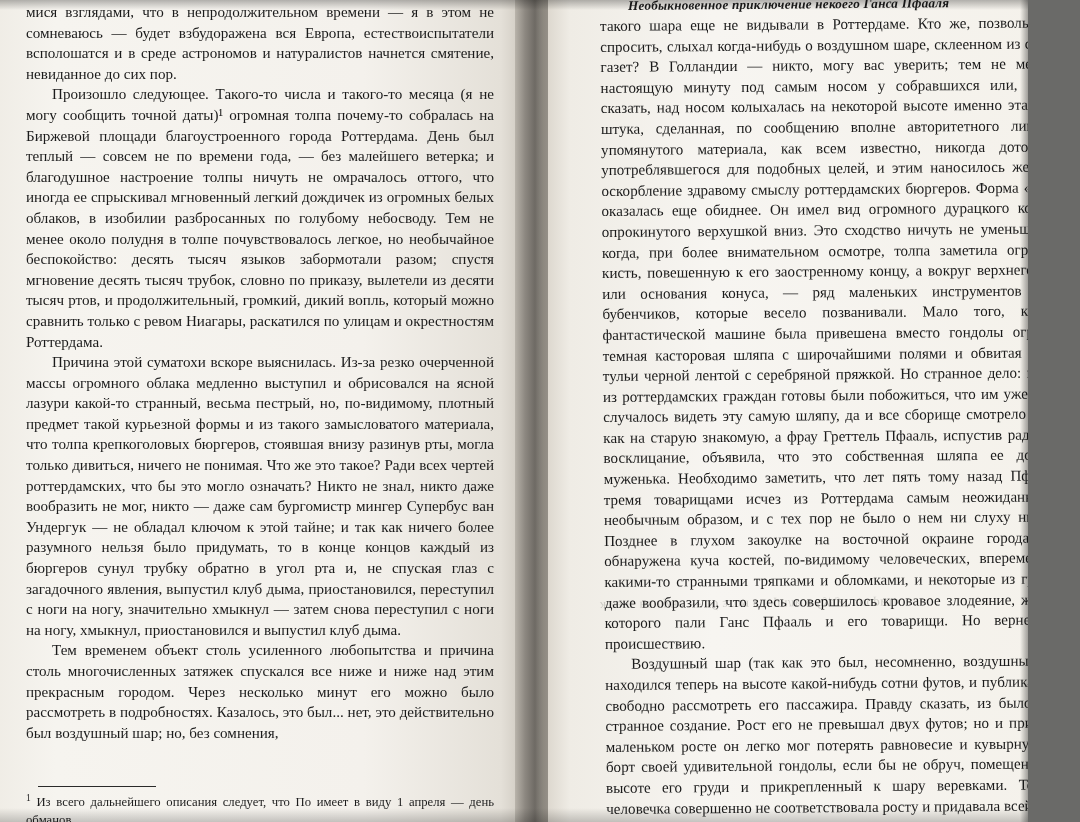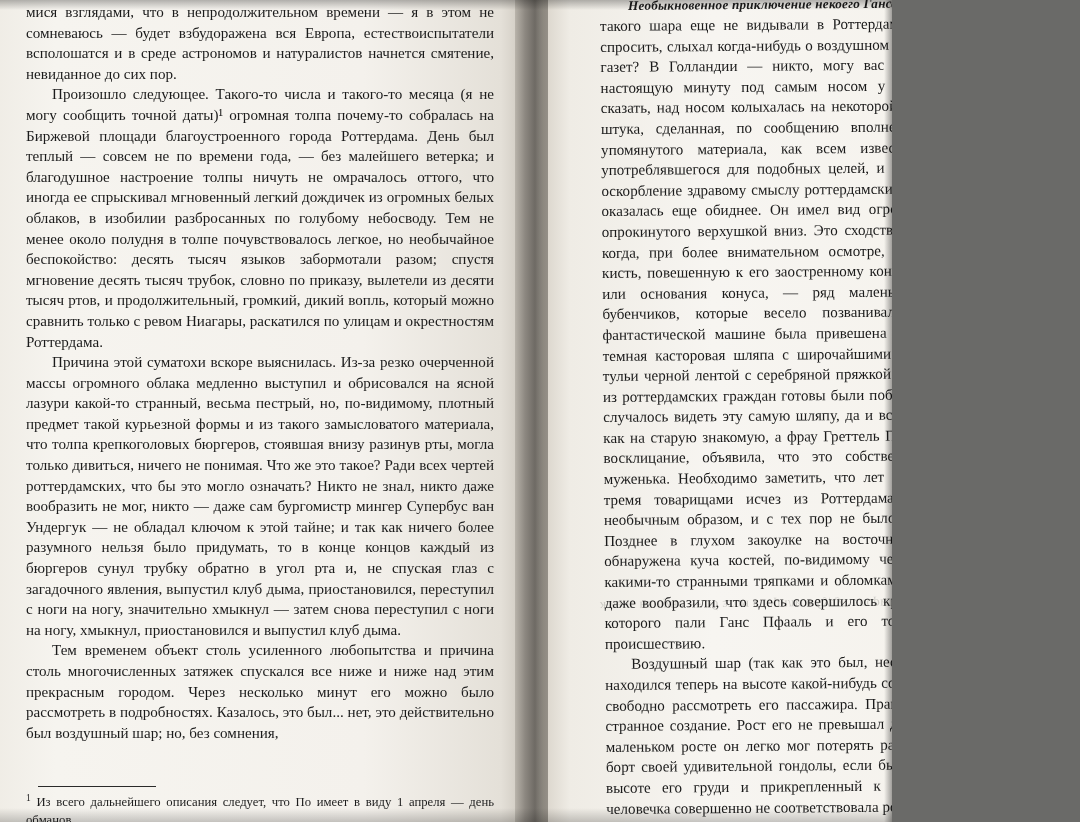--- a/index.html
+++ b/index.html
@@ -2,25 +2,26 @@
 <html><head>
 <meta charset="utf-8">
 <style>
   html, body {
     margin: 0;
     padding: 0;
     background: #6a6a68;
   }
   .page {
     position: relative;
-    width: 892px;
+    width: 1000px;
     height: 822px;
     overflow: hidden;
     background: #8a8a86;
     font-family: "Liberation Serif", serif;
+    padding-left: 28px;
   }
 
   
   .sheet-left {
     position: absolute;
     left: -8px;
     top: -6px;
     width: 530px;
     height: 836px;
     background: #f2efe9;

